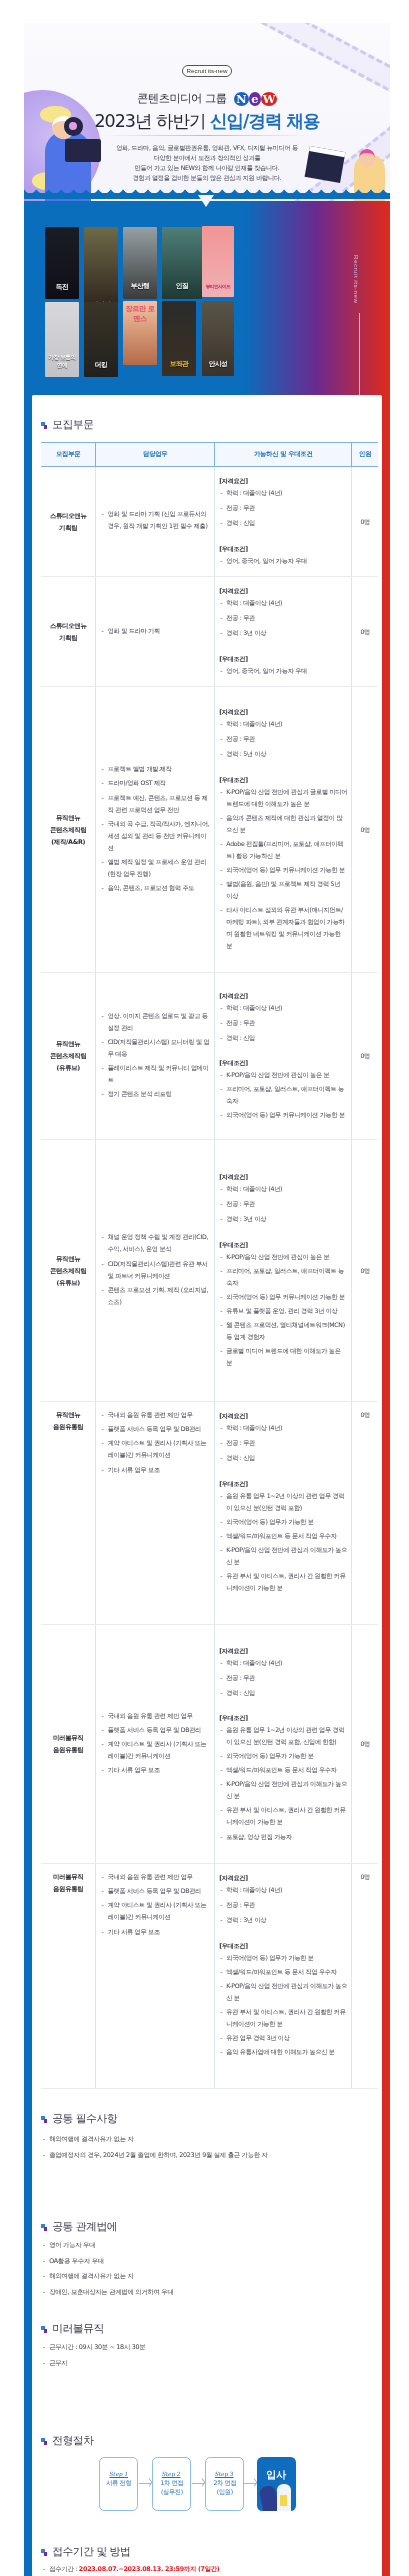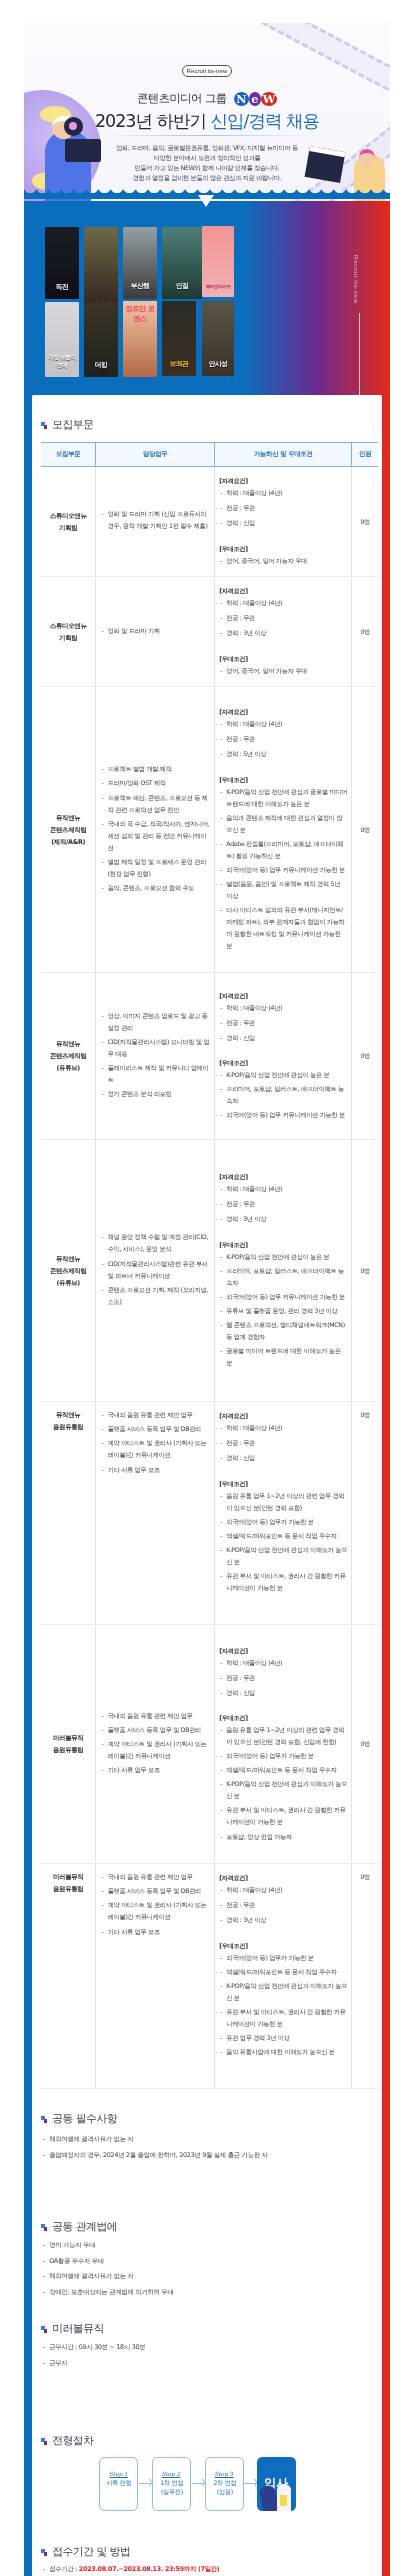--- a/index.html
+++ b/index.html
@@ -23,21 +23,21 @@
   .char-right { position: absolute; left: 330px; top: 131px; width: 31px; height: 57px; border-radius: 15.5px 15.5px 0 0; background: #f8d38c; }
   .char-right-head { position: absolute; left: 335px; top: 126px; width: 15.5px; height: 17.5px; border-radius: 50%; background: #f6c9a8; border-top: 4.1px solid #e94a9a; }
 
   .recruit-pill { position: absolute; left: 158px; top: 42px; width: 50px; height: 12px; border: 0.8px solid #555; border-radius: 7.2px; font-size: 6.2px; text-align: center; line-height: 10.3px; color: #333; background: #fff; font-family: "Liberation Sans", sans-serif; }
   .hero-line1 { position: absolute; left: 0; width: 366px; top: 68px; text-align: center; font-size: 11.3px; color: #2d2d3a; letter-spacing: -0.5px; }
   .new-logo { display: inline-block; font-family: "DejaVu Serif", serif; font-weight: bold; font-size: 11.3px; vertical-align: middle; margin-left: 4.1px; }
   .new-n { color: #fff; background: #1a62c1; border-radius: 50%; padding: 0 2.6px; }
   .new-e { color: #fff; background: #6a2ba4; border-radius: 50%; padding: 0 2.6px; }
   .new-w { color: #fff; background: #d7261e; border-radius: 50%; padding: 0 2.1px; }
   .hero-line2 { position: absolute; left: 0; width: 366px; top: 86px; text-align: center; font-size: 17.5px; color: #262638; letter-spacing: -1px; }
-  .hero-line2 .accent { color: #1d6fbd; font-weight: normal; }
+  .hero-line2 .accent { color: #1d6fbd; font-weight: bold; }
   .hero-divider { position: absolute; left: 77px; width: 211px; top: 112px; height: 1px; background: linear-gradient(90deg, rgba(31,111,189,0) 0%, #9ec5ec 50%, rgba(31,111,189,0) 100%); }
   .hero-desc { position: absolute; left: 0; width: 366px; top: 120px; text-align: center; font-size: 6.2px; line-height: 10px; color: #3a3a48; letter-spacing: -0.3px; }
 
   
   .gradient-zone { position: absolute; left: 0; top: 170px; width: 366px; height: 2733px; background: linear-gradient(90deg, #0a6ebd 0%, #0a6ebd 60%, #6b2a8f 80%, #e02a1b 100%); }
   .wave { position: absolute; left: 0; top: 164px; width: 366px; height: 12.4px; background: radial-gradient(circle at 6.2px 0px, transparent 6.2px, #0a6ebd 6.7px) repeat-x; background-size: 12.4px 12.4px; }
   .wave-notch { position: absolute; left: 174px; top: 172px; width: 0; height: 0; border-left: 8.8px solid transparent; border-right: 8.8px solid transparent; border-top: 12.4px solid #f5f5fb; }
 
   .posters { position: absolute; left: 21px; top: 204px; width: 289px; }
   .poster { position: absolute; width: 34px; height: 72px; border-radius: 1px; overflow: hidden; }
@@ -77,21 +77,21 @@
   .red-text { color: #e21f26; font-weight: bold; }
 
   
   .steps { position: absolute; left: 46px; top: 2064px; width: 258px; height: 57px; }
   .step { position: absolute; top: 0; width: 39px; height: 54px; border: 0.8px solid #8fbde6; border-radius: 5.2px; text-align: center; background: #fff; }
   .step-label { margin-top: 13.4px; font-family: "DejaVu Serif", serif; font-style: italic; font-size: 5.7px; color: #1d6fbd; text-decoration: underline; }
   .step-name { margin-top: 2.1px; font-size: 6.2px; color: #1d6fbd; line-height: 8.2px; letter-spacing: -0.3px; }
   .step-arrow { position: absolute; top: 26px; width: 12.4px; height: 0.8px; background: #8fbde6; }
   .step-arrow::after { content: ""; position: absolute; right: -1px; top: -2.6px; width: 4.1px; height: 4.1px; border-right: 0.8px solid #8fbde6; border-top: 0.8px solid #8fbde6; transform: rotate(45deg) skew(10deg,10deg); }
   .step-final { position: absolute; left: 190px; top: 0; width: 39px; height: 54px; border-radius: 5.2px; background: #0f6cbf; text-align: center; overflow: hidden; }
-  .step-final-label { margin-top: 18px; color: #fff; font-size: 12px; font-weight: bold; }
+  .step-final-label { margin-top: 11px; color: #fff; font-size: 10px; font-weight: bold; }
   .step-final-fig1 { position: absolute; left: 4.1px; top: 29px; width: 15.5px; height: 26px; border-radius: 7.2px 7.2px 0 0; background: #2e3e8e; transform: rotate(-12deg); }
   .step-final-fig2 { position: absolute; left: 20.6px; top: 27px; width: 13.4px; height: 28px; border-radius: 6.2px 6.2px 0 0; background: #f4f4f8; }
   .step-final-doc { position: absolute; left: 23px; top: 38px; width: 7.2px; height: 11.3px; background: #f4d84a; }
 </style>
 </head>
 <body>
 
 <div class="frame">
 
   <div class="gradient-zone"></div>
@@ -148,21 +148,21 @@
       </div>
     <div class="poster" style="left: 157px; top: -1.5px; width: 32px; height: 71px; background: linear-gradient(rgb(242, 149, 149) 0%, rgb(240, 176, 180) 100%);">
         <div class="poster-title" style="font-size:4.6px;color:#c2185b;text-shadow:none;">뷰티인사이드</div>
       </div>
     <div class="poster" style="left: 0px; top: 75px; height: 75px; background: linear-gradient(rgb(216, 216, 220) 0%, rgb(194, 194, 200) 100%);">
         <div class="poster-title" style="font-size:5.7px;">가장 보통의 연애</div>
       </div>
     <div class="poster" style="left: 39px; top: 75px; height: 75px; background: linear-gradient(rgb(59, 53, 40) 0%, rgb(32, 32, 30) 100%);">
         <div class="poster-title">더킹</div>
       </div>
-    <div class="poster" style="left: 78px; top: 74px; height: 76px; background: linear-gradient(rgb(242, 195, 162) 0%, rgb(179, 106, 72) 100%);">
+    <div class="poster" style="left: 78px; top: 74px; height: 64px; background: linear-gradient(rgb(242, 195, 162) 0%, rgb(179, 106, 72) 100%);">
         <div class="poster-title" style="top:3.1px;bottom:auto;color:#e94a70;font-size:7.2px;text-shadow:none;">장르만 로맨스</div>
       </div>
     <div class="poster" style="left: 117px; top: 74px; height: 75px; background: linear-gradient(rgb(43, 43, 42) 0%, rgb(58, 48, 36) 100%);">
         <div class="poster-title" style="color:#f4c542;">보좌관</div>
       </div>
     <div class="poster" style="left: 157px; top: 74px; width: 32px; height: 75px; background: linear-gradient(rgb(90, 84, 72) 0%, rgb(59, 51, 43) 100%);">
         <div class="poster-title">안시성</div>
       </div>
   </div>
   <div class="vertical-recruit">Recruit its-new</div>

